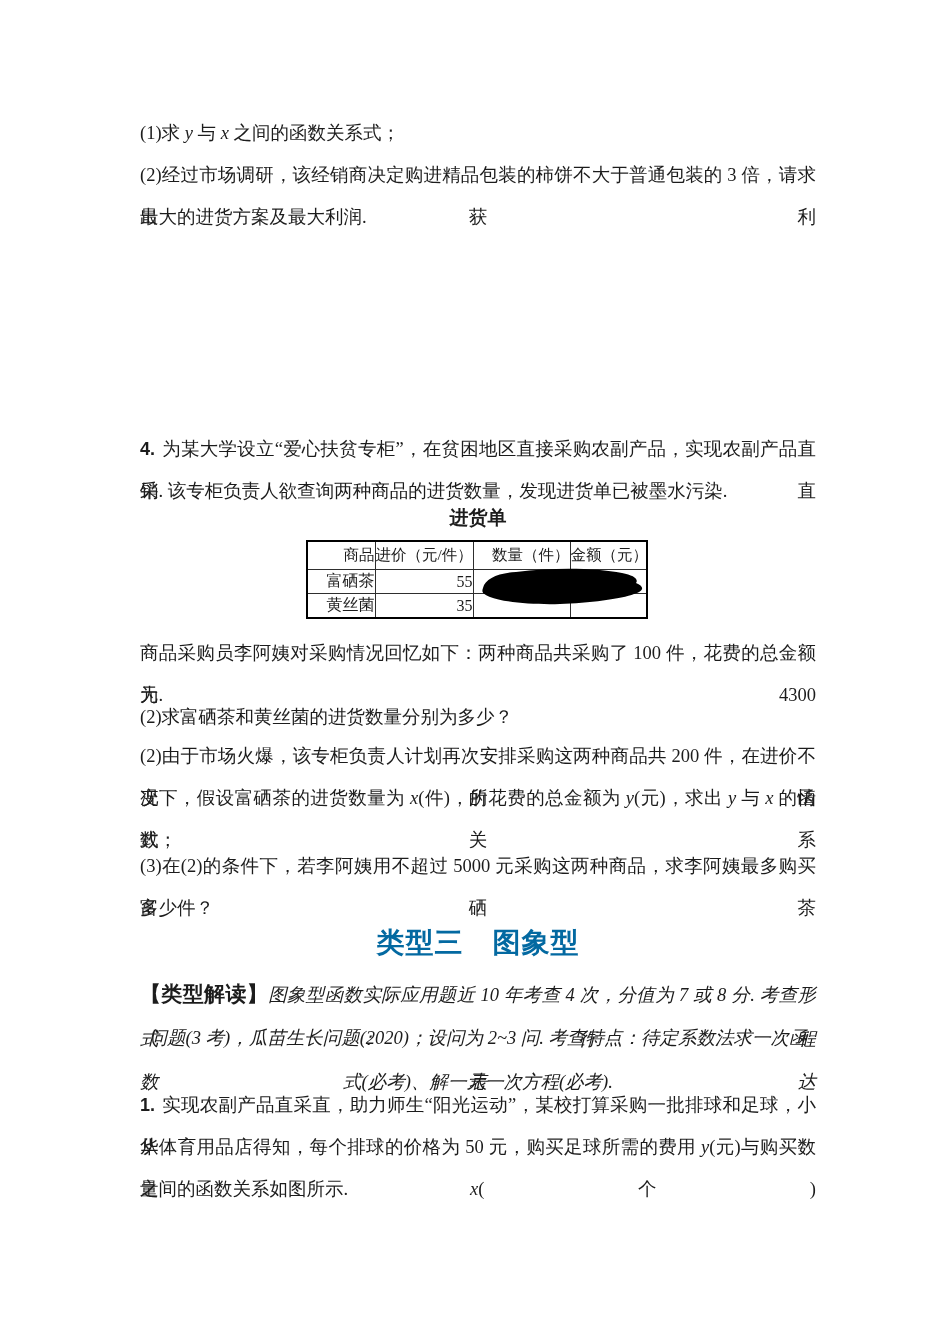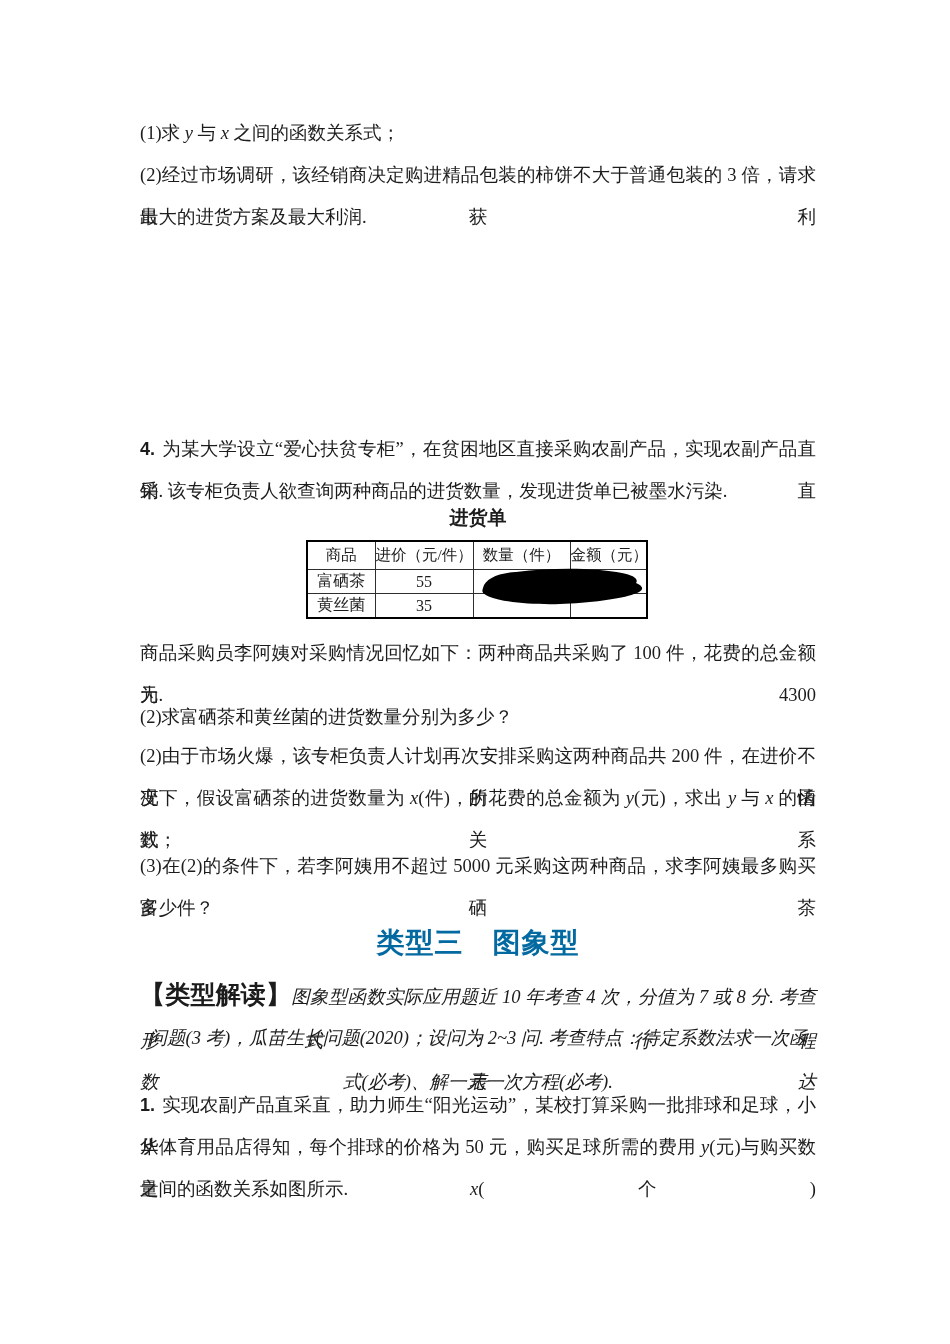--- a/index.html
+++ b/index.html
@@ -12,38 +12,38 @@
   .block{position:absolute;left:0;width:100%;}
   .line{height:42px;line-height:42px;font-size:18.5px;white-space:normal;}
   .line44{height:44px;line-height:44px;font-size:18.5px;}
   .j{text-align:justify;text-align-last:justify;}
   .qnum{
     font-weight:700;font-family:"Liberation Sans","DejaVu Sans",sans-serif;
     margin-right:7px;font-size:18px;
   }
   .jlabel{
     font-weight:700;font-family:Liberation Sans, sans-serif;
-    font-size:25px;font-style:normal;
+    font-size:21px;font-style:normal;
   }
   .kai{font-style:italic;text-align:center;}
   .table-title{
     position:absolute;width:100%;text-align:center;
     font-family:Liberation Serif, serif;
     font-weight:700;font-size:19px;height:30px;line-height:30px;
   }
   .table-wrap{
     position:absolute;left:50%;transform:translateX(-50%);
     width:344px;
   }
   table.purchase{
     border-collapse:collapse;table-layout:fixed;width:340px;
     border:2px solid #000;background:#fff;
   }
   table.purchase th, table.purchase td{
-    border:1px solid #2e2e2e;text-align:center;padding:0;
+    border:1px solid #2e2e2e;text-align:right;padding:0;
     white-space:nowrap;overflow:hidden;font-weight:400;
   }
   table.purchase th{height:27px;font-size:15.5px;}
   table.purchase td{height:23px;font-size:16px;}
   .blot{position:absolute;left:170px;top:27px;width:170px;height:40px;pointer-events:none;}
   .section-heading{
     position:absolute;width:100%;text-align:center;
     font-family:"Liberation Sans","DejaVu Sans",sans-serif;
     font-weight:700;font-size:28px;height:44px;line-height:44px;
     letter-spacing:1px;color:#0369a1;

